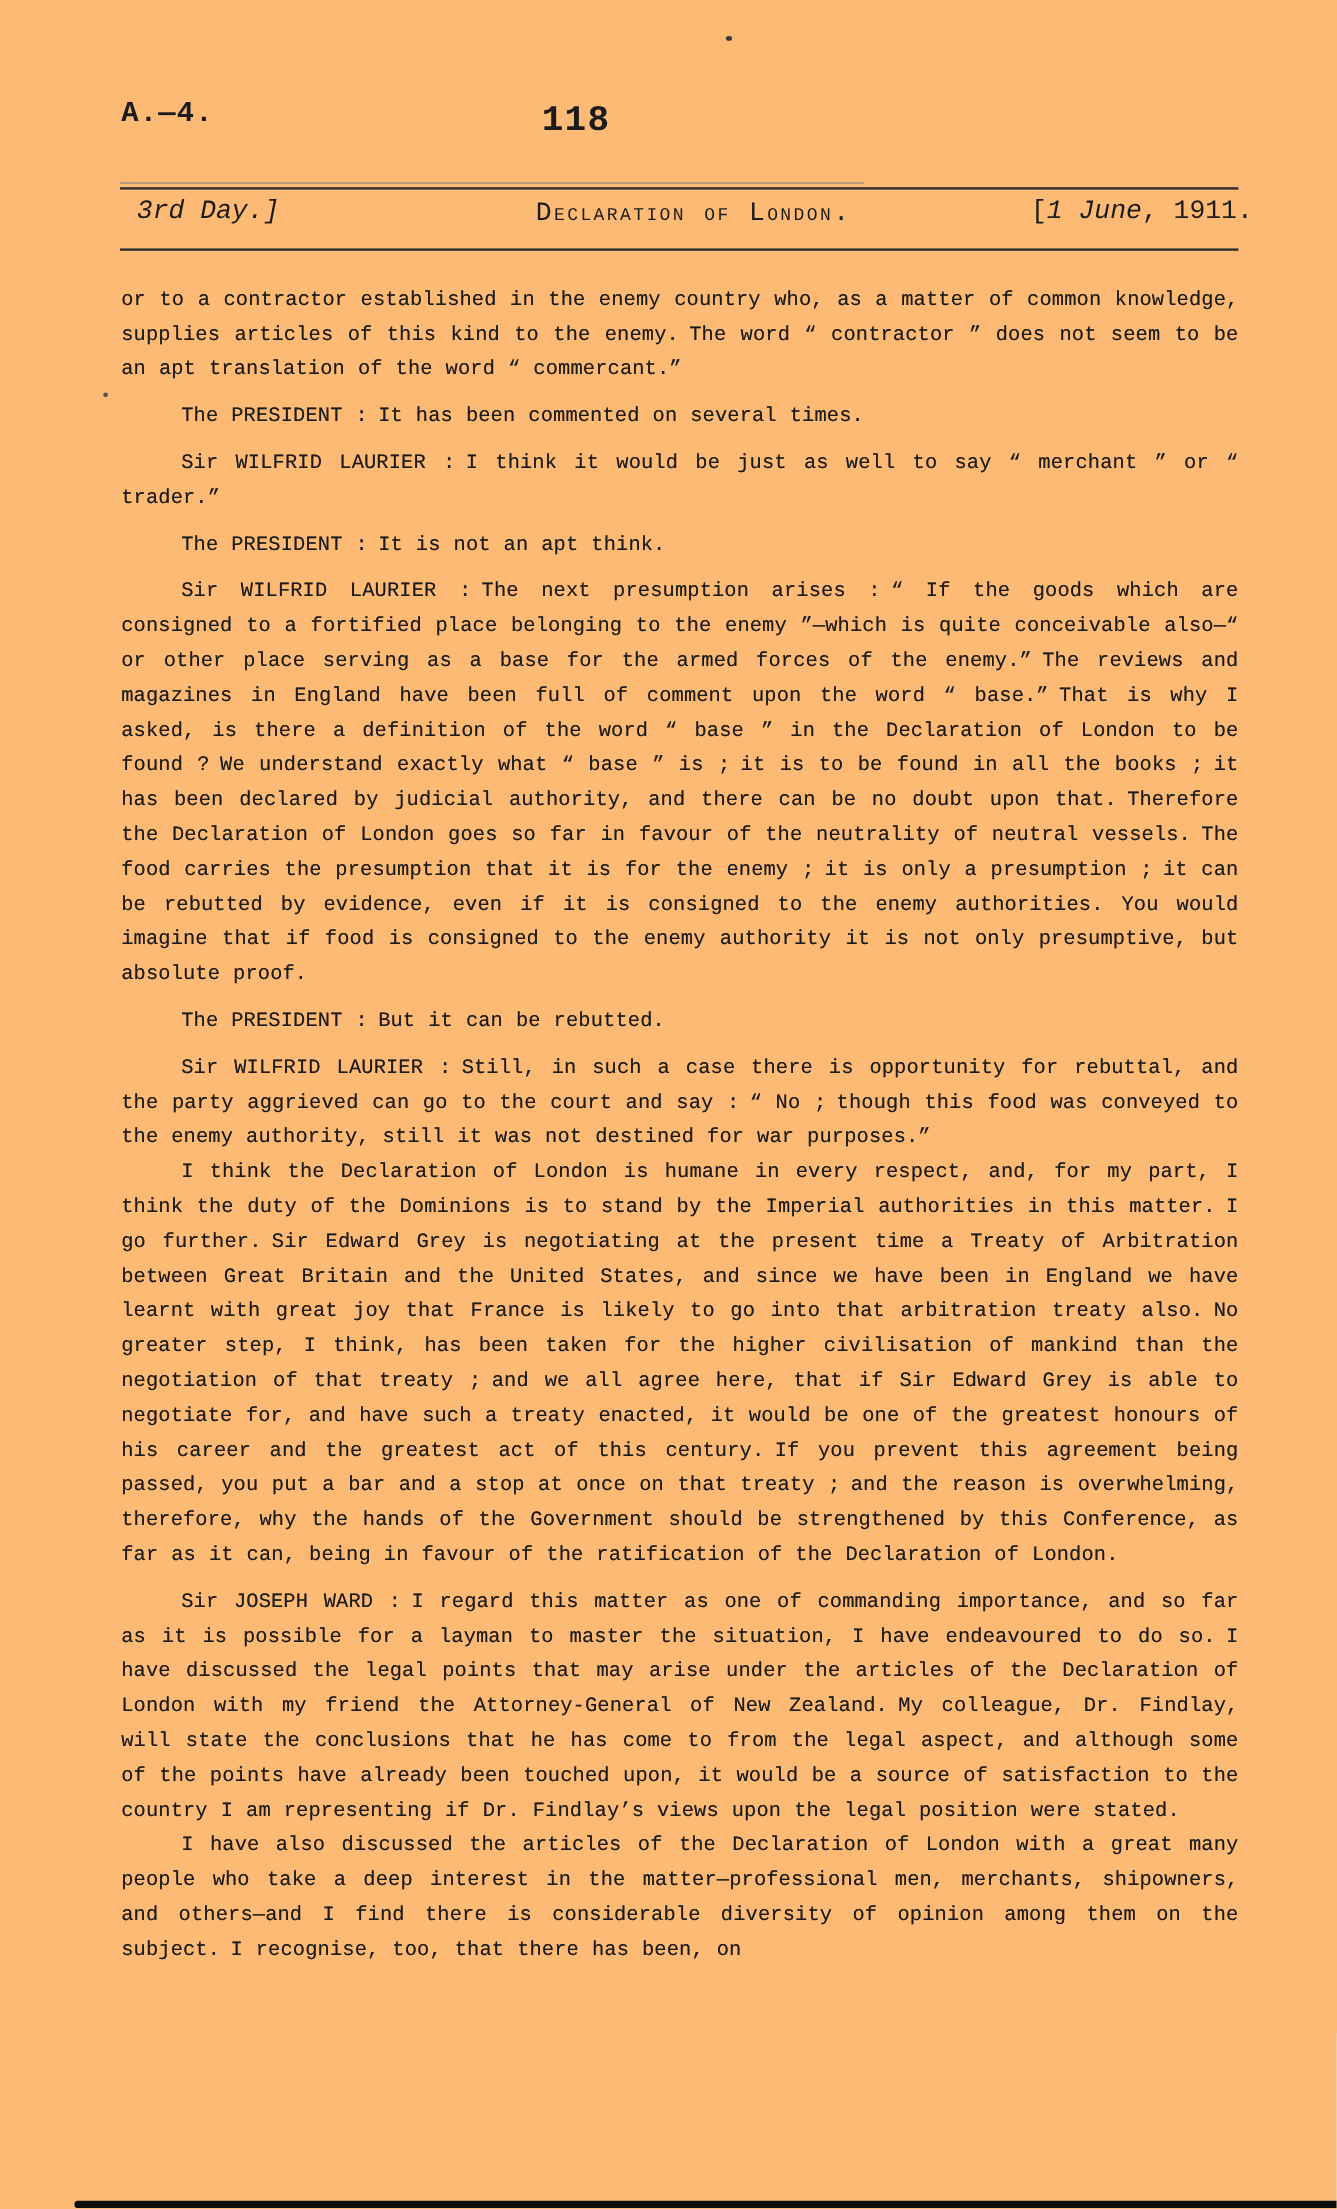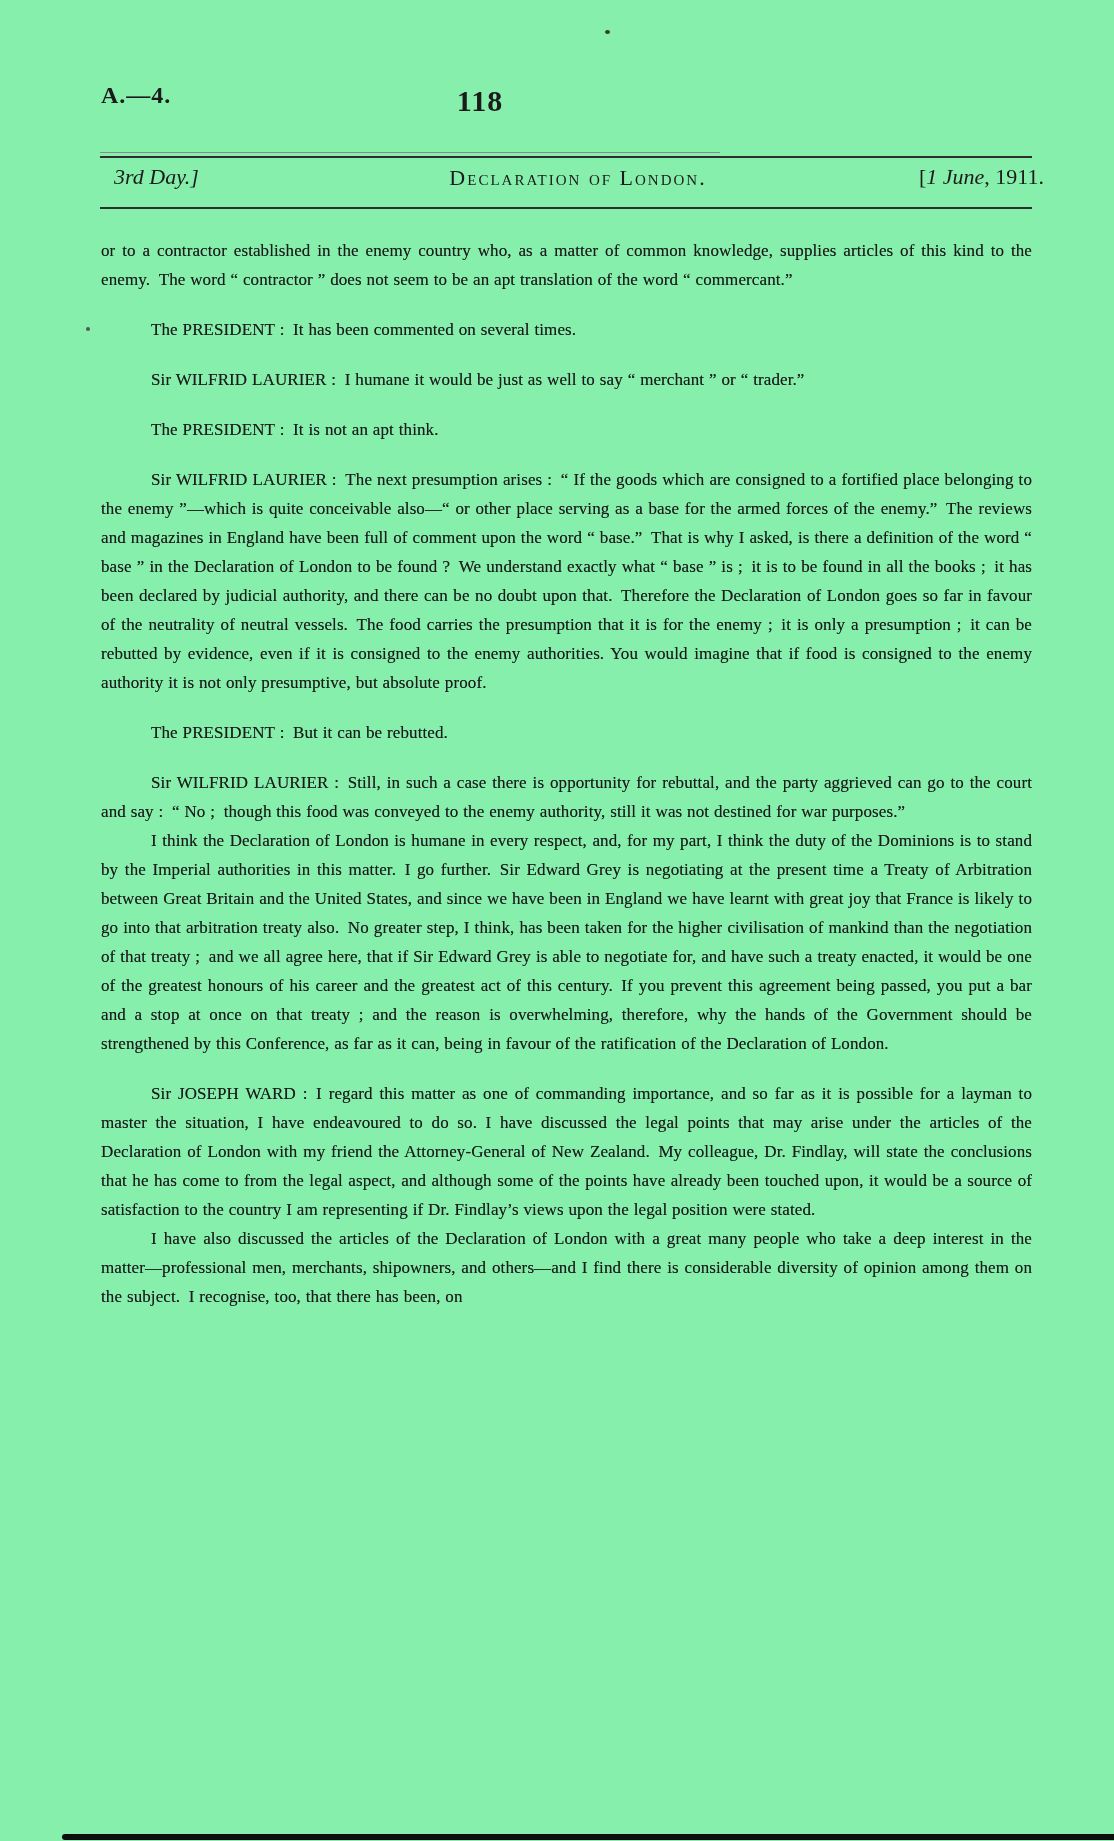--- a/index.html
+++ b/index.html
@@ -1,22 +1,22 @@
 <!DOCTYPE html>
 <html><head>
 <meta charset="utf-8">
 <style>
   html,body{margin:0;padding:0;background:#e9e9e9;}
   .page{
     position:relative;
     width:1114px;height:1841px;
     margin:0 auto;
-    background:#86efac;
+    background:#fdba74;
     overflow:hidden;
-    font-family:Liberation Serif, serif;
+    font-family:Liberation Mono, monospace;
     color:#1b1b1b;
   }
   
   .doc-ref{
     position:absolute;left:101px;top:82px;
     font-size:24px;font-weight:700;letter-spacing:1px;
   }
   .page-num{
     position:absolute;left:380px;top:84px;width:200px;
     text-align:center;font-size:30px;font-weight:700;letter-spacing:1px;
@@ -39,21 +39,21 @@
     font-size:23px;font-weight:400;margin:0 0 13px 0;letter-spacing:.4px;
     text-shadow:0 0 .5px rgba(25,25,25,.55);
   }
   .heading .it{font-style:italic;}
   .para{
     font-size:17px;line-height:29px;margin:0;
     text-align:justify;letter-spacing:.1px;word-spacing:.5px;
     text-shadow:0 0 .5px rgba(25,25,25,.55);
   }
   .indent{text-indent:50px;}
-  .gap{margin-top:21px;}
+  .gap{margin-top:10px;}
   
   .speckle{position:absolute;border-radius:50%;background:#3a3a3a;}
   .speckle-top{left:605px;top:30px;width:5px;height:4px;}
   .speckle-margin{left:86px;top:327px;width:4px;height:4px;background:#555;}
   .scan-bar{position:absolute;left:62px;right:0;bottom:1px;height:6px;background:#0e0e0e;border-radius:3px 0 0 3px;}
 </style>
 </head>
 <body>
 
 <div class="page">
@@ -72,21 +72,21 @@
     <span class="rh-center">Declaration of London.</span>
     <span class="rh-right"><span>[</span><span class="it">1 June</span><span>, 1911.</span></span>
   </div>
 
   <div class="rule rule-2"></div>
 
   <div class="body-block">
 
     <p class="para">or to a contractor established in the enemy country who, as a matter of common knowledge, supplies articles of this kind to the enemy. The word “ contractor ” does not seem to be an apt translation of the word “ commercant.”</p>
     <p class="para indent gap">The PRESIDENT : It has been commented on several times.</p>
-    <p class="para indent gap">Sir WILFRID LAURIER : I humane it would be just as well to say “ merchant ” or “ trader.”</p>
+    <p class="para indent gap">Sir WILFRID LAURIER : I think it would be just as well to say “ merchant ” or “ trader.”</p>
     <p class="para indent gap">The PRESIDENT : It is not an apt think.</p>
     <p class="para indent gap">Sir WILFRID LAURIER : The next presumption arises : “ If the goods which are consigned to a fortified place belonging to the enemy ”—which is quite conceivable also—“ or other place serving as a base for the armed forces of the enemy.” The reviews and magazines in England have been full of comment upon the word “ base.” That is why I asked, is there a definition of the word “ base ” in the Declaration of London to be found ? We understand exactly what “ base ” is ; it is to be found in all the books ; it has been declared by judicial authority, and there can be no doubt upon that. Therefore the Declaration of London goes so far in favour of the neutrality of neutral vessels. The food carries the presumption that it is for the enemy ; it is only a presumption ; it can be rebutted by evidence, even if it is consigned to the enemy authorities. You would imagine that if food is consigned to the enemy authority it is not only presumptive, but absolute proof.</p>
     <p class="para indent gap">The PRESIDENT : But it can be rebutted.</p>
     <p class="para indent gap">Sir WILFRID LAURIER : Still, in such a case there is opportunity for rebuttal, and the party aggrieved can go to the court and say : “ No ; though this food was conveyed to the enemy authority, still it was not destined for war purposes.”</p>
     <p class="para indent">I think the Declaration of London is humane in every respect, and, for my part, I think the duty of the Dominions is to stand by the Imperial authorities in this matter. I go further. Sir Edward Grey is negotiating at the present time a Treaty of Arbitration between Great Britain and the United States, and since we have been in England we have learnt with great joy that France is likely to go into that arbitration treaty also. No greater step, I think, has been taken for the higher civilisation of mankind than the negotiation of that treaty ; and we all agree here, that if Sir Edward Grey is able to negotiate for, and have such a treaty enacted, it would be one of the greatest honours of his career and the greatest act of this century. If you prevent this agreement being passed, you put a bar and a stop at once on that treaty ; and the reason is overwhelming, therefore, why the hands of the Government should be strengthened by this Conference, as far as it can, being in favour of the ratification of the Declaration of London.</p>
     <p class="para indent gap">Sir JOSEPH WARD : I regard this matter as one of commanding importance, and so far as it is possible for a layman to master the situation, I have endeavoured to do so. I have discussed the legal points that may arise under the articles of the Declaration of London with my friend the Attorney-General of New Zealand. My colleague, Dr. Findlay, will state the conclusions that he has come to from the legal aspect, and although some of the points have already been touched upon, it would be a source of satisfaction to the country I am representing if Dr. Findlay’s views upon the legal position were stated.</p>
     <p class="para indent">I have also discussed the articles of the Declaration of London with a great many people who take a deep interest in the matter—professional men, merchants, shipowners, and others—and I find there is considerable diversity of opinion among them on the subject. I recognise, too, that there has been, on</p>
   </div>
 
   <div class="scan-bar"></div>

